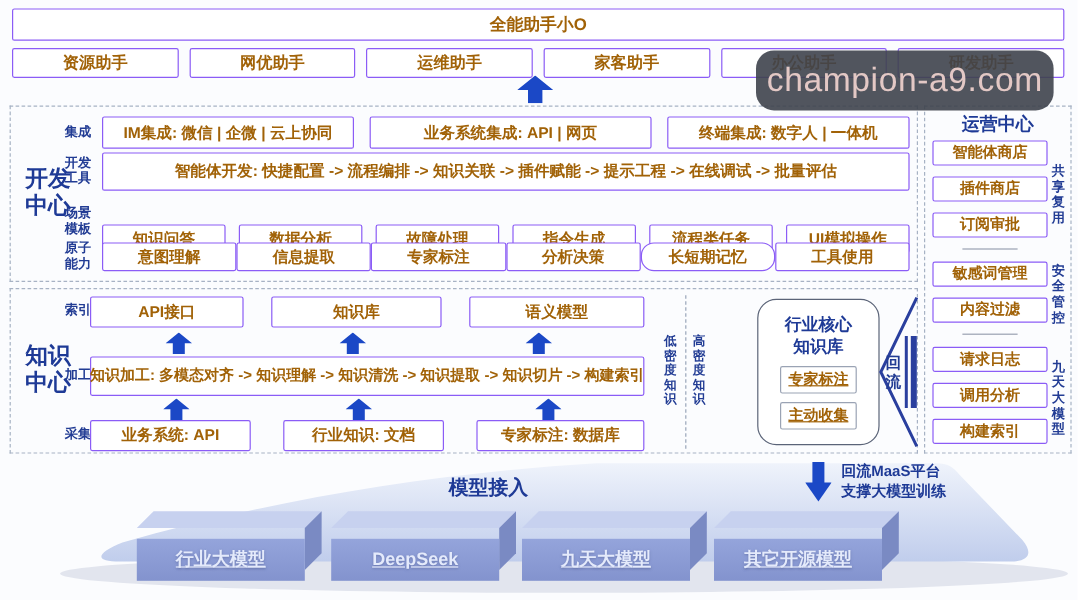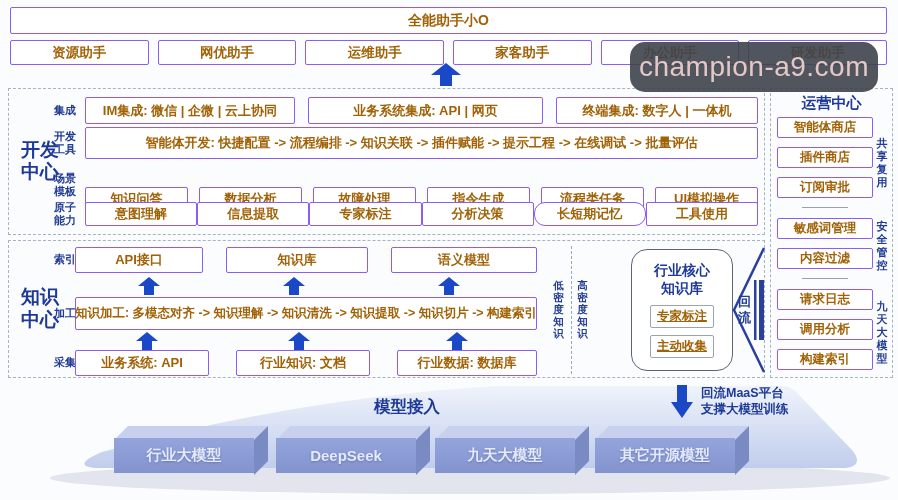--- a/index.html
+++ b/index.html
@@ -60,24 +60,24 @@
   .ops-div { width:46px; margin:0 auto 10px; border-top:1px solid #99a1b1; }
   .ops-side { position:absolute; right:3px; width:14px; font-size:11px; font-weight:bold;
               line-height:1.18; text-align:center; word-break:break-all; color:#223c94; }
 
   
   .platform { position:absolute; left:0; top:378px; width:898px; height:122px; }
   .model-title { position:absolute; left:374px; top:396px; font-size:16.5px; font-weight:bold; color:#1e3a96; }
   .maas-note { position:absolute; left:701px; top:385px; font-size:12.5px; font-weight:bold;
                line-height:16px; color:#1e3a96; }
   .m3d { position:absolute; width:156px; height:49px; top:426px; }
-  .m3d .face-front { position:absolute; left:0; top:12px; width:140px; height:35px;
+  .m3d .face-front { position:absolute; left:0; top:23px; width:140px; height:35px;
         background:linear-gradient(#94a4db,#8393ce); display:flex; align-items:center;
         justify-content:center; color:#e4eafb; font-weight:bold; font-size:15px;
-        text-shadow:0 1px 2px rgba(80,92,145,.55); }
+        text-shadow:0 1px 2px rgba(80,92,145,.55);text-decoration:underline; }
   .m3d .face-top { position:absolute; left:7px; top:0; width:140px; height:14px;
         background:#c7d1ef; transform:skewX(-45deg); }
   .m3d .face-right { position:absolute; left:140px; top:7px; width:14px; height:35px;
         background:#7a8ac3; transform:skewY(-45deg); }
 
   
   .watermark { position:absolute; left:630px; top:42px; width:248px; height:50px;
                background:rgba(62,66,76,0.9); border-radius:15px; display:flex;
                align-items:center; justify-content:center; color:#e3c8c5;
                font-size:28px; letter-spacing:.5px; z-index:9; }
@@ -282,21 +282,21 @@
 
     <div class="row-label" style="top:109px;height:26px;">采集</div>
     <div class="kc-band" style="top:109px;height:26px;">
       <div class="wbox" style="width:134px;">
           <span>业务系统: API</span>
         </div>
       <div class="wbox" style="width:134px;">
           <span>行业知识: 文档</span>
         </div>
       <div class="wbox" style="width:140px;">
-          <span>行业数据: 数据库</span>
+          <span>专家标注: 数据库</span>
         </div>
     </div>
 
     <div class="vtext" style="left:543px;top:50%;transform:translateY(-50%);">低密度知识</div>
     <div class="kc-divider"></div>
     <div class="vtext" style="left:567px;top:50%;transform:translateY(-50%);">高密度知识</div>
 
 
     <div class="core-kb">
       <span class="core-kb-title">行业核心知识库</span>

